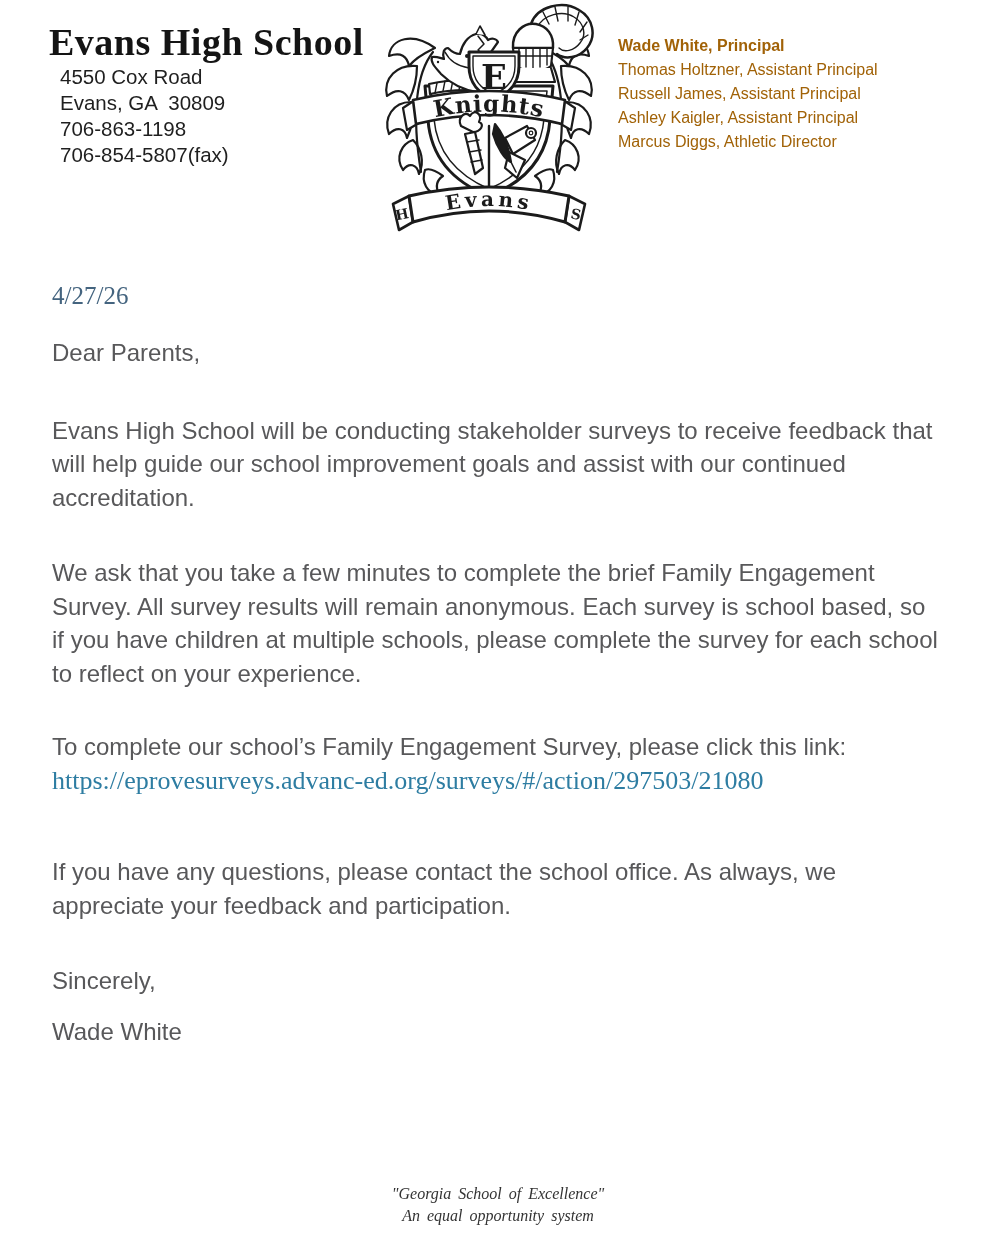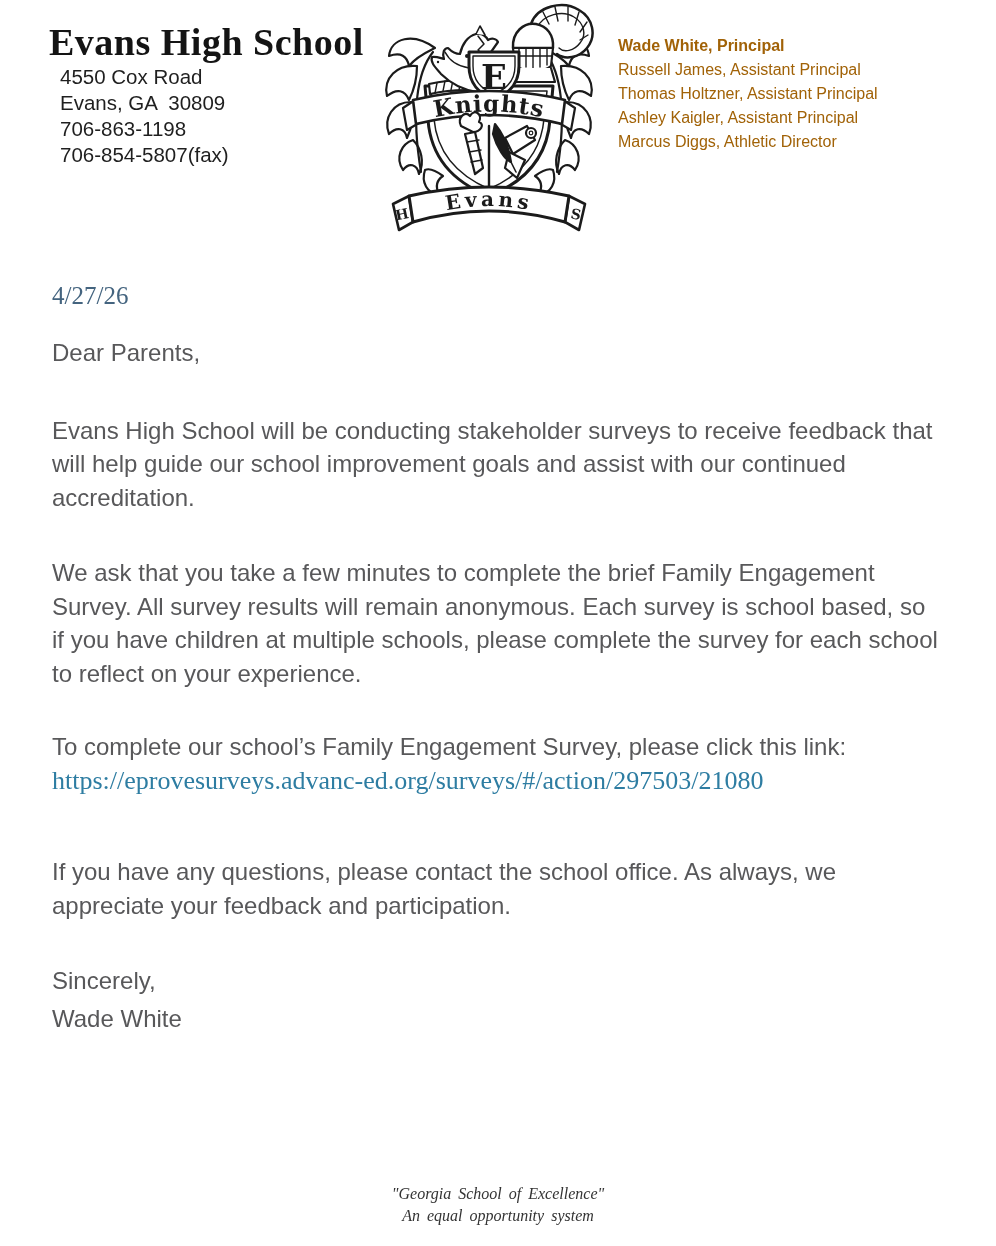--- a/index.html
+++ b/index.html
@@ -37,21 +37,21 @@
   .date{
     font-family:"Liberation Serif",serif;font-size:25px;line-height:29px;
     color:#44647f;margin:0;
   }
   .salutation{margin:26px 0 0;}
   .para{margin:44px 0 0;}
   .para.p2{margin:42px 0 8px;}
   .para.link-para{margin:40px 0 0;}
   .para.questions{margin:58px 0 0;}
   .signoff{margin:42px 0 0;}
-  .signoff + .signoff{margin:4px 0 0;}
+  .signoff + .signoff{margin:17px 0 0;}
   a.survey-link{
     font-family:"Liberation Serif",serif;font-size:26px;
     color:#2e7da2;text-decoration:none;cursor:pointer;
   }
 
   
   .page-footer{
     position:absolute;left:0;right:0;top:1183px;text-align:center;
     font-family:"Liberation Serif",serif;font-style:italic;
     font-size:16px;line-height:22px;color:#333333;word-spacing:3px;
@@ -158,22 +158,22 @@
           <textPath href="#ec" startOffset="50%" text-anchor="middle">Evans</textPath>
         </text>
         <text x="26" y="217" font-size="14" text-anchor="middle" transform="rotate(-12 26 217)">H</text>
         <text x="198" y="217" font-size="14" text-anchor="middle" transform="rotate(12 198 217)">S</text>
       </g>
     </svg>
   </div>
 
   <div class="staff">
     <div class="staff-line principal">Wade White, Principal</div>
+    <div class="staff-line">Thomas Holtzner, Assistant Principal</div>
     <div class="staff-line">Russell James, Assistant Principal</div>
-    <div class="staff-line">Thomas Holtzner, Assistant Principal</div>
     <div class="staff-line">Ashley Kaigler, Assistant Principal</div>
     <div class="staff-line">Marcus Diggs, Athletic Director</div>
   </div>
 
   <div class="letter-body">
     <p class="date">4/27/26</p>
     <p class="salutation">Dear Parents,</p>
     <p class="para">Evans High School will be conducting stakeholder surveys to receive feedback that will help guide our school improvement goals and assist with our continued accreditation.</p>
     <p class="para p2">We ask that you take a few minutes to complete the brief Family Engagement Survey. All survey results will remain anonymous. Each survey is school based, so if you have children at multiple schools, please complete the survey for each school to reflect on your experience.</p>
     <p class="para link-para"><span>To complete our school’s Family Engagement Survey, please click this link: </span><a class="survey-link" href="#">https://eprovesurveys.advanc-ed.org/surveys/#/action/297503/21080</a></p>

